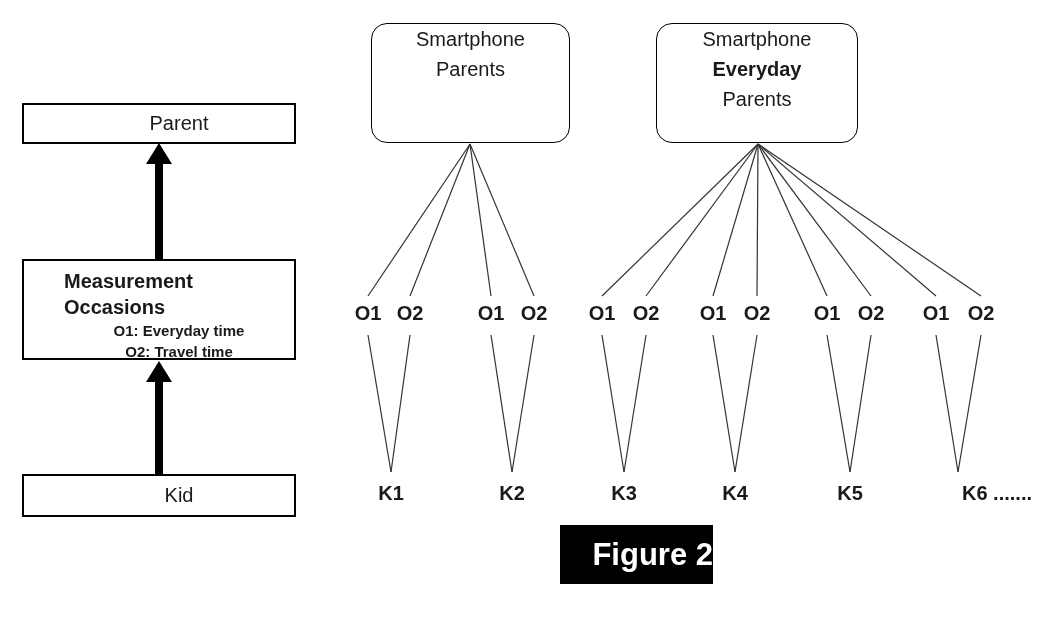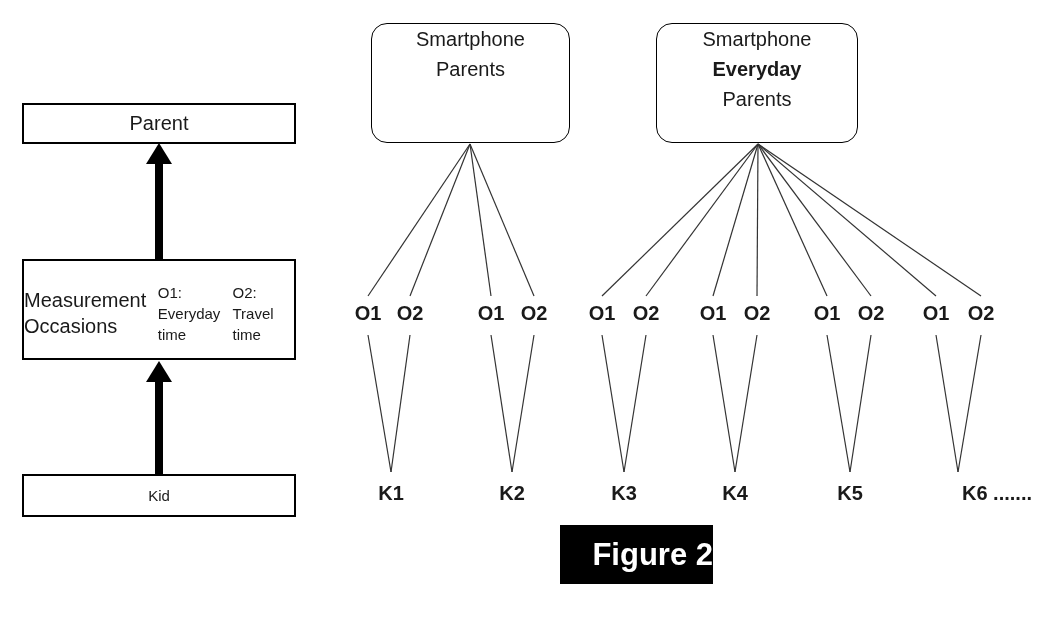--- a/index.html
+++ b/index.html
@@ -24,27 +24,29 @@
   }
   .box {
     position: absolute;
     box-sizing: border-box;
     border: 2px solid #000000;
     background: #ffffff;
     display: flex;
     align-items: center;
     justify-content: center;
     color: #1a1a1a;
+    padding-left: 40px;
   }
   .box.parent-box   { left: 22px; top: 103px; width: 274px; height: 41px; font-size: 20px; }
-  .box.kid-box      { left: 22px; top: 474px; width: 274px; height: 43px; font-size: 15px; }
+  .box.kid-box      { left: 22px; top: 474px; width: 274px; height: 43px; font-size: 20px; }
   .box.measure-box  {
     left: 22px; top: 259px; width: 274px; height: 101px;
-    justify-content: flex-start;
+    flex-direction: column; justify-content: flex-start;
     padding-top: 7px;
+    font-weight: bold;
   }
   .measure-title { font-size: 20px; line-height: 26px; }
   .measure-sub   { font-size: 15px; line-height: 21px; }
   .group-box {
     position: absolute;
     box-sizing: border-box;
     border: 1.5px solid #000000;
     border-radius: 16px;
     background: #ffffff;
     display: flex;

